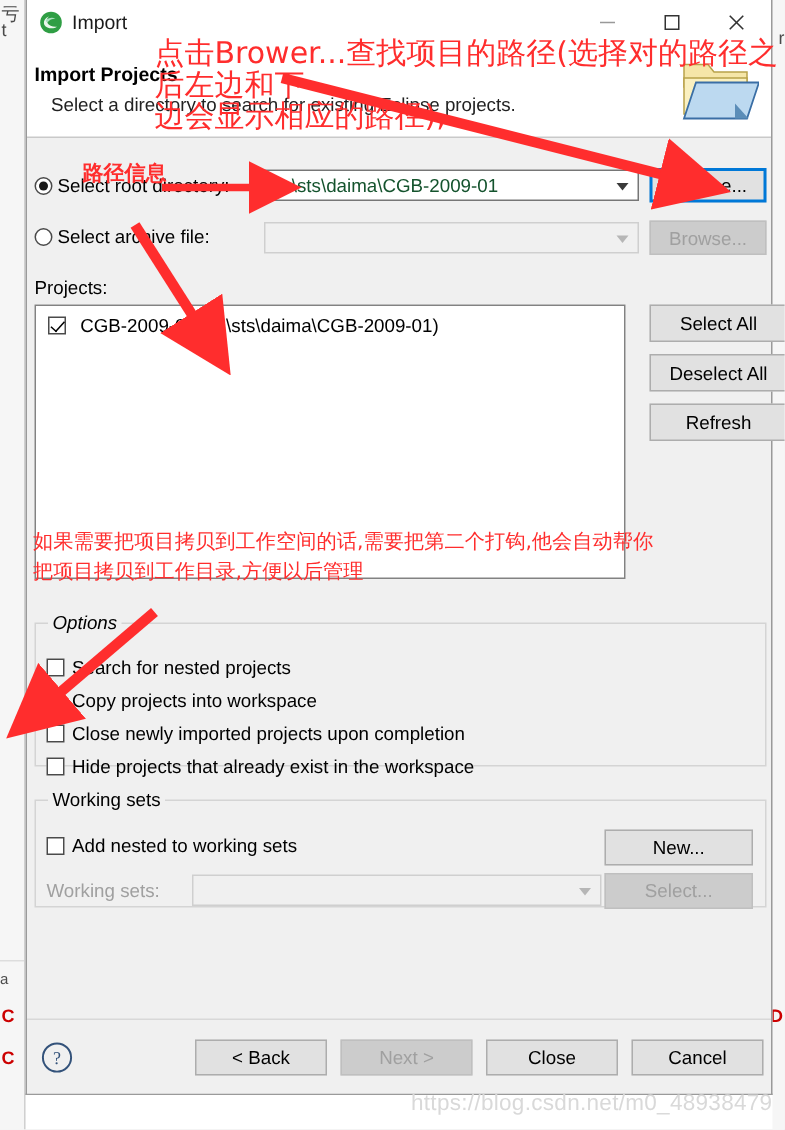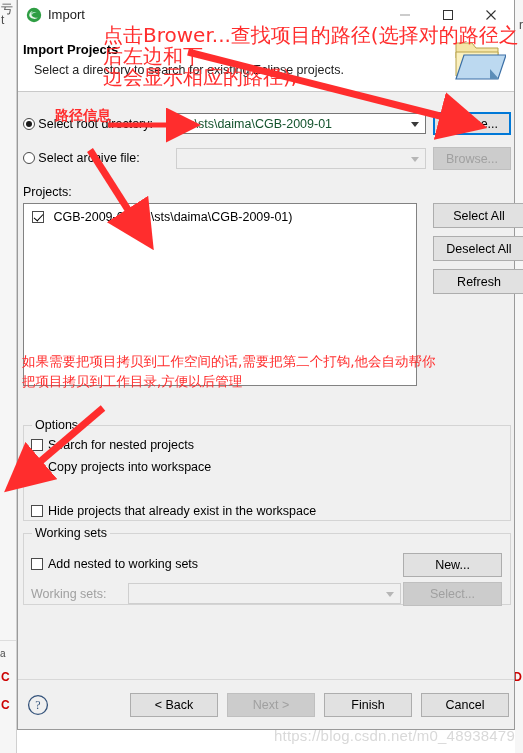--- a/index.html
+++ b/index.html
@@ -202,28 +202,31 @@
       <div class="list-item">
         <span class="cbox on"></span>
         <span style="margin-left:6px;">CGB-2009-01 (D:\sts\daima\CGB-2009-01)</span>
       </div>
     </div>
 
     <div class="pbtn" style="left:415px;top:110px;width:92px;height:25px;">Select All</div>
     <div class="pbtn" style="left:415px;top:143px;width:92px;height:25px;">Deselect All</div>
     <div class="pbtn" style="left:415px;top:176px;width:92px;height:25px;">Refresh</div>
 
-    <div class="group" style="left:5px;top:332px;width:488px;height:96px;">
+    <div class="group" style="left:5px;top:322px;width:488px;height:96px;font-style:italic;">
       <span class="group-title">Options</span>
     </div>
     <div class="chk-row" style="left:13px;top:345px;">
       <span class="cbox"></span><span>Search for nested projects</span>
     </div>
     <div class="chk-row" style="left:13px;top:367px;">
       <span class="cbox"></span><span>Copy projects into workspace</span>
+    </div>
+    <div class="chk-row" style="left:13px;top:389px;">
+      <span class="cbox"></span><span>Close newly imported projects upon completion</span>
     </div>
     <div class="chk-row" style="left:13px;top:411px;">
       <span class="cbox"></span><span>Hide projects that already exist in the workspace</span>
     </div>
 
     <div class="group" style="left:5px;top:440px;width:488px;height:72px;">
       <span class="group-title">Working sets</span>
     </div>
     <div class="chk-row" style="left:13px;top:464px;">
       <span class="cbox"></span><span>Add nested to working sets</span>
@@ -240,21 +243,21 @@
 
   <div class="footer">
     <span class="help-icon">
       <svg width="22" height="22" viewBox="0 0 22 22">
         <circle cx="11" cy="11" r="9.4" fill="none" stroke="#33527a" stroke-width="1.3"></circle>
         <text x="11" y="15.4" font-size="12" font-family="Liberation Serif, serif" fill="#33527a" text-anchor="middle">?</text>
       </svg>
     </span>
     <div class="pbtn" style="left:112px;top:13px;width:88px;height:24px;">&lt; Back</div>
     <div class="pbtn disabled" style="left:209px;top:13px;width:88px;height:24px;">Next &gt;</div>
-    <div class="pbtn" style="left:306px;top:13px;width:88px;height:24px;">Finish</div>
+    <div class="pbtn" style="left:306px;top:13px;width:88px;height:24px;">Close</div>
     <div class="pbtn" style="left:403px;top:13px;width:88px;height:24px;">Cancel</div>
   </div>
 </div>
 
 <div class="ann ann-top">
   <span>点击Brower...查找项目的路径(选择对的路径之后左边和下</span><br><span>边会显示相应的路径),</span>
 </div>
 <div class="ann ann-path">路径信息</div>
 <div class="ann ann-mid">
   <span>如果需要把项目拷贝到工作空间的话,需要把第二个打钩,他会自动帮你</span><br><span>把项目拷贝到工作目录,方便以后管理</span>

